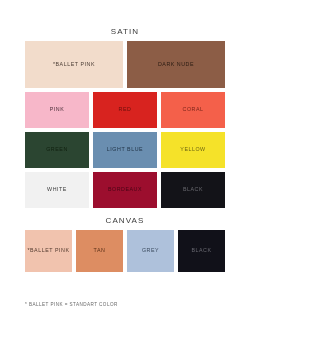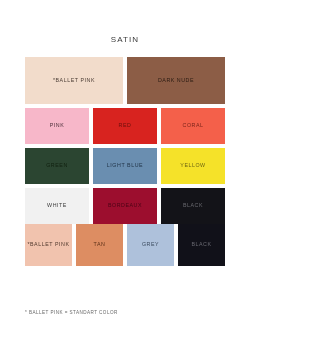--- a/index.html
+++ b/index.html
@@ -21,21 +21,21 @@
     padding: 0;
   }
   .section-title {
     text-align: center;
     font-size: 8px;
     letter-spacing: 1.1px;
     color: #3a3a3a;
     font-family: "Liberation Sans", sans-serif;
     font-weight: 400;
   }
-  #satin-title { margin: 8px; padding-top: 27px; padding-bottom: 5px; }
+  #satin-title { margin: 0; padding-top: 27px; padding-bottom: 5px; }
   #canvas-title { margin: 0; padding-top: 8px; padding-bottom: 5px; }
 
   .grid {
     display: grid;
     gap: 4px;
     margin: 0 auto;
     width: 200px;
   }
   .grid-2 { grid-template-columns: repeat(2, 1fr); }
   .grid-3 { grid-template-columns: repeat(3, 1fr); }
@@ -118,20 +118,21 @@
       <span class="label" style="color: rgb(58, 58, 58);">WHITE</span>
     </div>
     <div class="swatch h-std" style="background-color: rgb(156, 14, 46);">
       <span class="label" style="color: rgb(74, 4, 21);">BORDEAUX</span>
     </div>
     <div class="swatch h-std" style="background-color: rgb(19, 19, 24);">
       <span class="label" style="color: rgb(106, 106, 112);">BLACK</span>
     </div>
   </div>
 
+  <h2 class="section-title" id="canvas-title">CANVAS</h2>
 
   <div class="grid grid-4">
     <div class="swatch h-can" style="background-color: rgb(241, 195, 174);">
       <span class="label" style="color: rgb(80, 56, 44);">*BALLET PINK</span>
     </div>
     <div class="swatch h-can" style="background-color: rgb(221, 141, 98);">
       <span class="label" style="color: rgb(90, 47, 22);">TAN</span>
     </div>
     <div class="swatch h-can" style="background-color: rgb(174, 193, 219);">
       <span class="label" style="color: rgb(59, 74, 94);">GREY</span>

